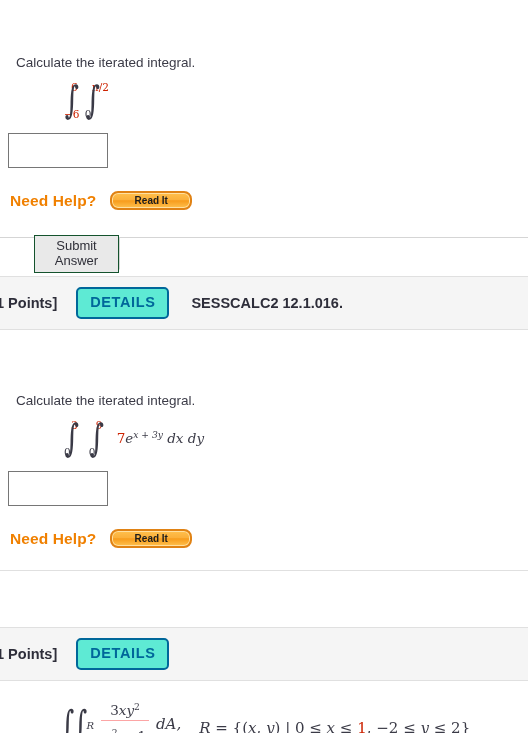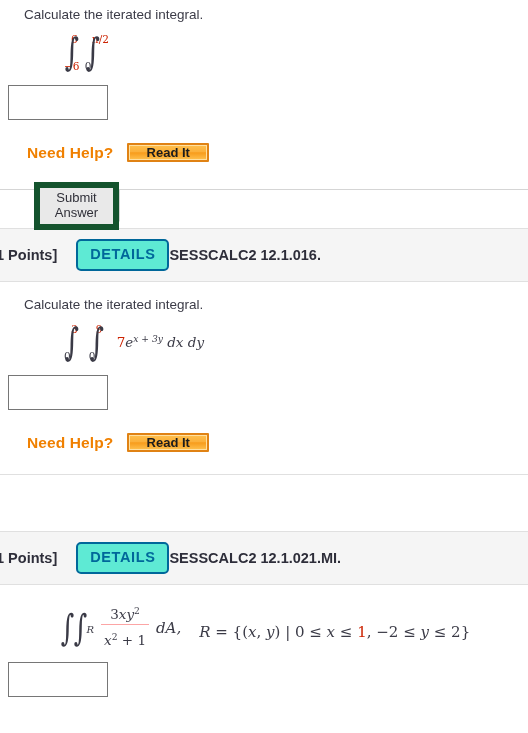--- a/index.html
+++ b/index.html
@@ -16,21 +16,22 @@
     -webkit-font-smoothing: antialiased;
   }
 
   .page { position: relative; width: 528px; height: 733px; }
 
   
   .prompt {
     font-size: 13.5px;
     color: #3b3b47;
     line-height: 1.3;
-    padding-left: 24px;
+    padding-left: 16px;
+    margin-top: 48px;
   }
 
   
   .math {
     font-family: "DejaVu Serif", serif;
     font-size: 15px;
     color: #3a3a46;
     white-space: nowrap;
     display: flex;
     align-items: center;
@@ -109,37 +110,37 @@
     font-size: 13px;
     padding: 2px 4px;
     color: #222;
     font-family: "Liberation Sans", sans-serif;
   }
 
   
   .needhelp-row {
     display: flex;
     align-items: center;
-    padding-left: 27px;
+    padding-left: 10px;
   }
   .needhelp-label {
     color: #f08000;
     font-weight: bold;
     font-size: 15.5px;
     letter-spacing: 0.1px;
   }
   .readit-btn {
     margin-left: 14px;
     width: 82px;
     height: 19px;
     border: 2px solid #e08214;
-    border-radius: 1px;
+    border-radius: 8px;
     background: linear-gradient(to bottom, #ffc04d 0%, #fbb03b 45%, #f79c1c 52%, #ffc14f 100%);
     color: #1c1c1c;
-    font-size: 13px;
+    font-size: 10px;
     font-weight: bold;
     font-family: "Liberation Sans", sans-serif;
     display: flex;
     align-items: center;
     justify-content: center;
     box-shadow: inset 0 0 0 1px #ffe0a0;
     cursor: pointer;
     padding: 0;
   }
 
@@ -157,21 +158,21 @@
     height: 32px;
     border-right: 1px solid #d5d5d5;
     border-bottom: 1px solid #ffffff;
     background: #ffffff;
     box-sizing: border-box;
     display: flex;
     align-items: center;
     padding-left: 6px;
   }
   .submit-btn {
-    border: 6px solid #14532d;
+    border: 1px solid #14532d;
     background: #e9e9e9;
     color: #2f2f38;
     font-size: 13px;
     font-family: "Liberation Sans", sans-serif;
     padding: 2px 7px 3px 7px;
     cursor: pointer;
     line-height: 1.2;
     margin-left: 28px;
   }
 
@@ -200,20 +201,21 @@
     color: #00679a;
     font-size: 14.5px;
     font-weight: bold;
     letter-spacing: 0.6px;
     padding: 6px 12px 7px 12px;
     cursor: pointer;
     font-family: "Liberation Sans", sans-serif;
     line-height: 1;
   }
   .qcode {
+    margin-left: 22px;
     font-weight: bold;
     font-size: 14.5px;
     color: #2e2e3a;
     white-space: nowrap;
   }
 
   .hr-light { border-top: 1px solid #e0e0e0; height: 0; }
 </style>
 </head>
 <body>
@@ -307,21 +309,20 @@
     <div style="height:22px"></div>
     <div class="hr-light"></div>
     <div style="height:56px"></div>
   </div>
 
   <div>
 
     <div class="qheader">
       <span class="points">/1 Points]</span>
       <button class="details-btn">DETAILS</button>
-      <span class="qcode">SESSCALC2 12.1.021.MI.</span>
     </div>
 
     <div style="height:14px"></div>
 
 
     <div style="height:8px"></div>
 
     
     <div class="math" style="padding-left:58px;align-items:center;">
       <span class="dblint">

